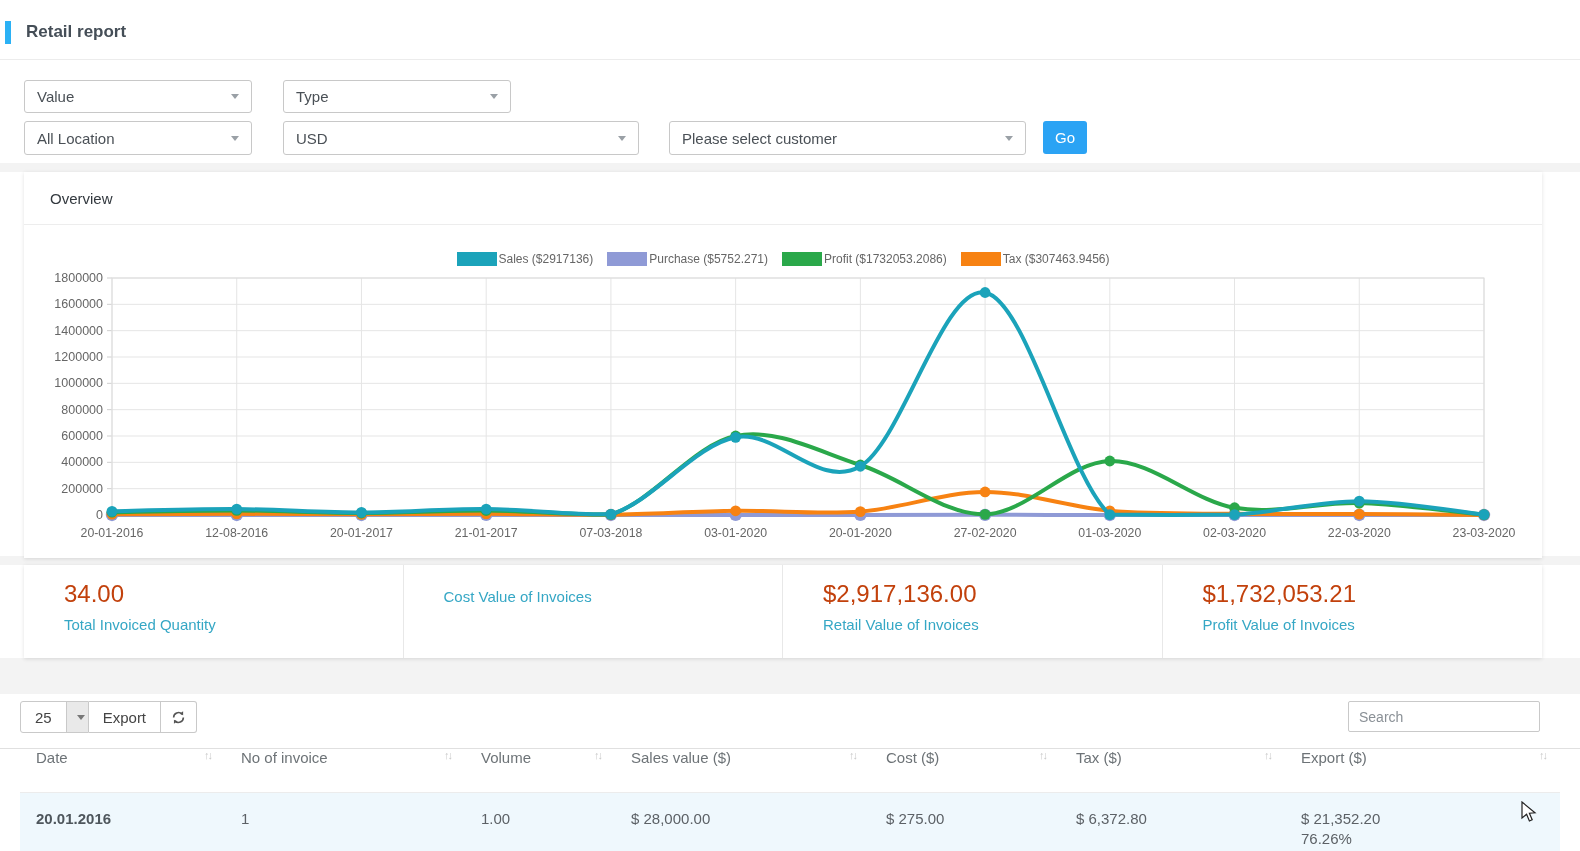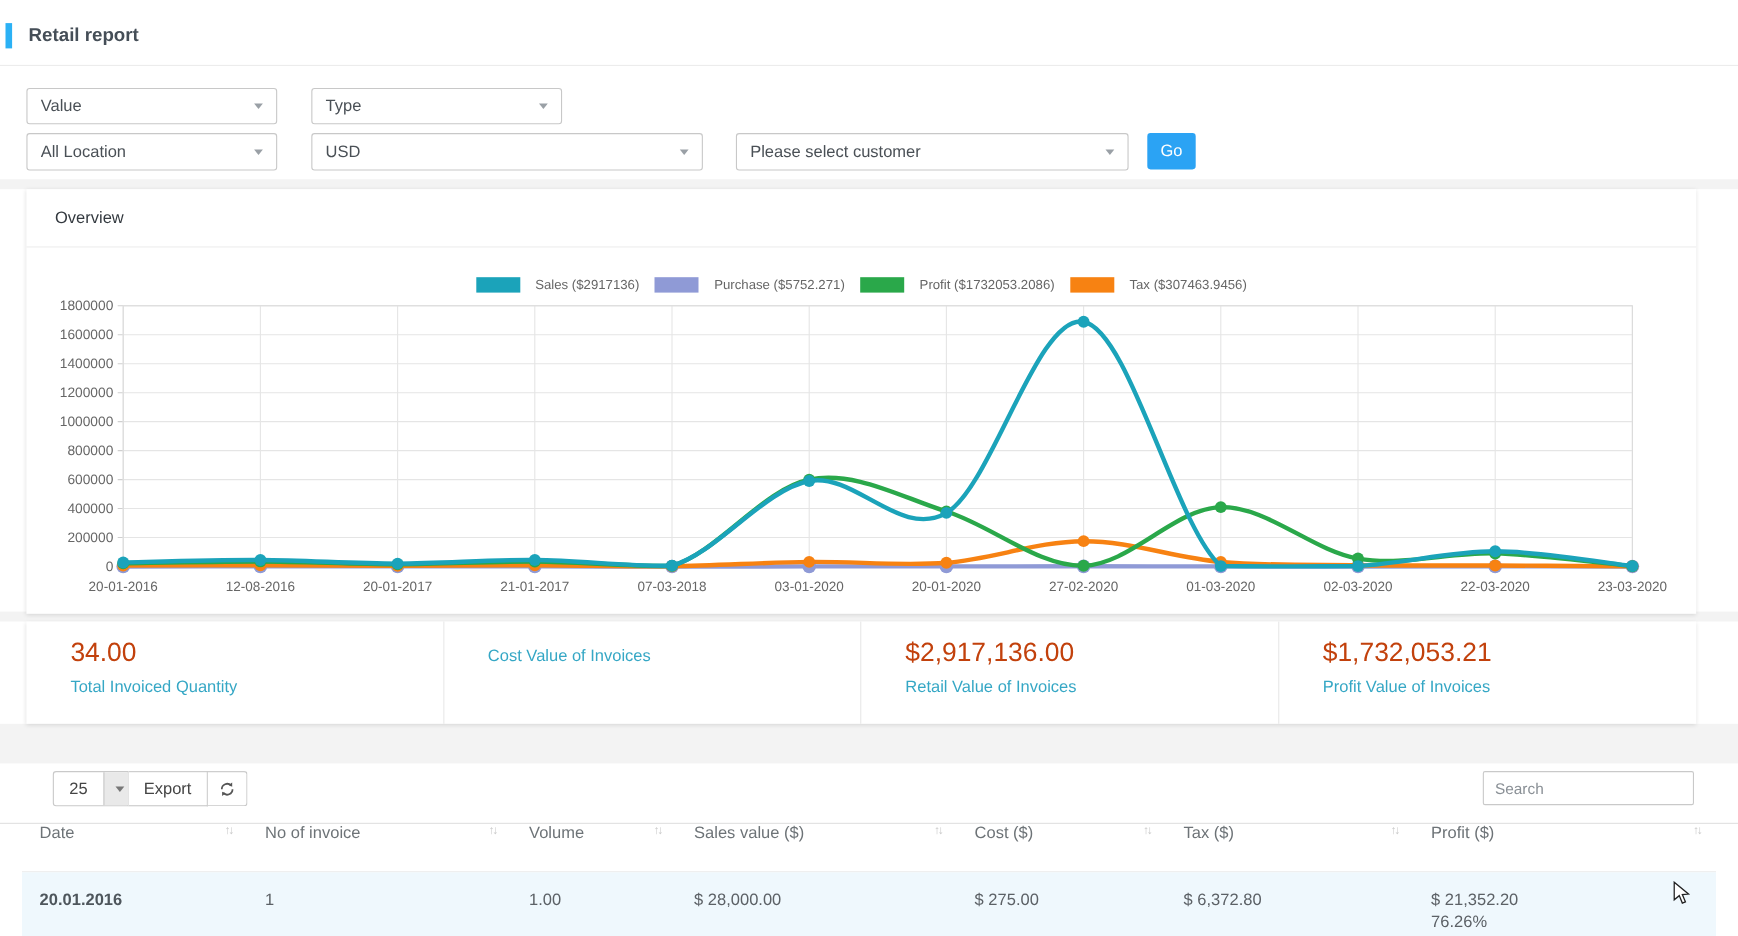--- a/index.html
+++ b/index.html
@@ -29,35 +29,35 @@
   #sel-customer { left: 669px; top: 121px; width: 357px; }
   .go-btn { position: absolute; left: 1043px; top: 121px; width: 44px; height: 33px; background: #2ba3f4;
             color: #fff; border: none; border-radius: 3px; font-size: 15px; font-family: inherit; cursor: pointer; }
 
   
   .card { position: absolute; background: #fff; box-shadow: 0 1px 4px rgba(0,0,0,.12); }
   #overview-card { left: 24px; top: 172px; width: 1518px; height: 386px; }
   .card-title { position: absolute; left: 26px; top: 18px; font-size: 15px; color: #33393f; }
   .card-divider { position: absolute; left: 0; top: 52px; width: 100%; border-top: 1px solid #ededed; }
   #legend { position: absolute; left: 0; right: 0; top: 80px; display: flex; justify-content: center; gap: 14px; }
-  .legend-item { display: flex; align-items: flex-start; gap: 14px; cursor: pointer; }
+  .legend-item { display: flex; align-items: flex-start; gap: 2px; cursor: pointer; }
   .legend-box { width: 40px; height: 14px; display: inline-block; }
   .legend-label { font-size: 12px; color: #666; white-space: nowrap; }
   #chart-svg { position: absolute; left: 0; top: 60px; }
 
   
   #summary-card { left: 24px; top: 565px; width: 1518px; height: 93px; display: grid; grid-template-columns: repeat(4, 1fr); }
   .sum-cell { padding: 15px 0 0 40px; border-right: 1px solid #e8e8e8; }
   .sum-cell:last-child { border-right: none; }
   .sum-value { font-size: 24px; color: #c2410c; }
   .sum-label { font-size: 15px; color: #35a7c5; margin-top: 8px; }
 
   
   .btn-group { position: absolute; left: 20px; top: 701px; display: flex; height: 32px; }
-  .pagesize { display: flex; align-items: stretch; border: 1px solid #c9c9c9; border-radius: 3px 0 0 3px; background: #fff; cursor: pointer; margin-left: 28px; }
+  .pagesize { display: flex; align-items: stretch; border: 1px solid #c9c9c9; border-radius: 3px 0 0 3px; background: #fff; cursor: pointer; }
   .pagesize .num { padding: 0 14px; display: flex; align-items: center; font-size: 15px; color: #444; }
   .pagesize .chev { width: 22px; background: #e9e9e9; border-left: 1px solid #c9c9c9; display: flex; align-items: center; justify-content: center; }
   .btn { border: 1px solid #c9c9c9; border-left: none; background: #fff; font-size: 15px; color: #444;
          padding: 13px 14px; display: flex; align-items: center; cursor: pointer; font-family: inherit; }
   .btn.last { border-radius: 0 3px 3px 0; padding: 0 10px; }
   .search-box { position: absolute; left: 1348px; top: 701px; width: 192px; height: 31px; border: 1px solid #c9c9c9;
                 border-radius: 2px; font-size: 14px; color: #444; padding: 0 10px; font-family: Liberation Sans, sans-serif; }
   .search-box::placeholder { color: #8a9096; }
 
   
@@ -298,21 +298,21 @@
       </div>
       <div class="th">
         <span>Cost ($)</span>
         <span class="sort-icon">↑↓</span>
       </div>
       <div class="th">
         <span>Tax ($)</span>
         <span class="sort-icon">↑↓</span>
       </div>
       <div class="th">
-        <span>Profit ($)</span>
+        <span>Export ($)</span>
         <span class="sort-icon">↑↓</span>
       </div>
     </div>
   <div class="tbl-grid" id="tbl-row">
       <div class="td bold">
         <div>20.01.2016</div>
       </div>
       <div class="td">
         <div>1</div>
       </div>

